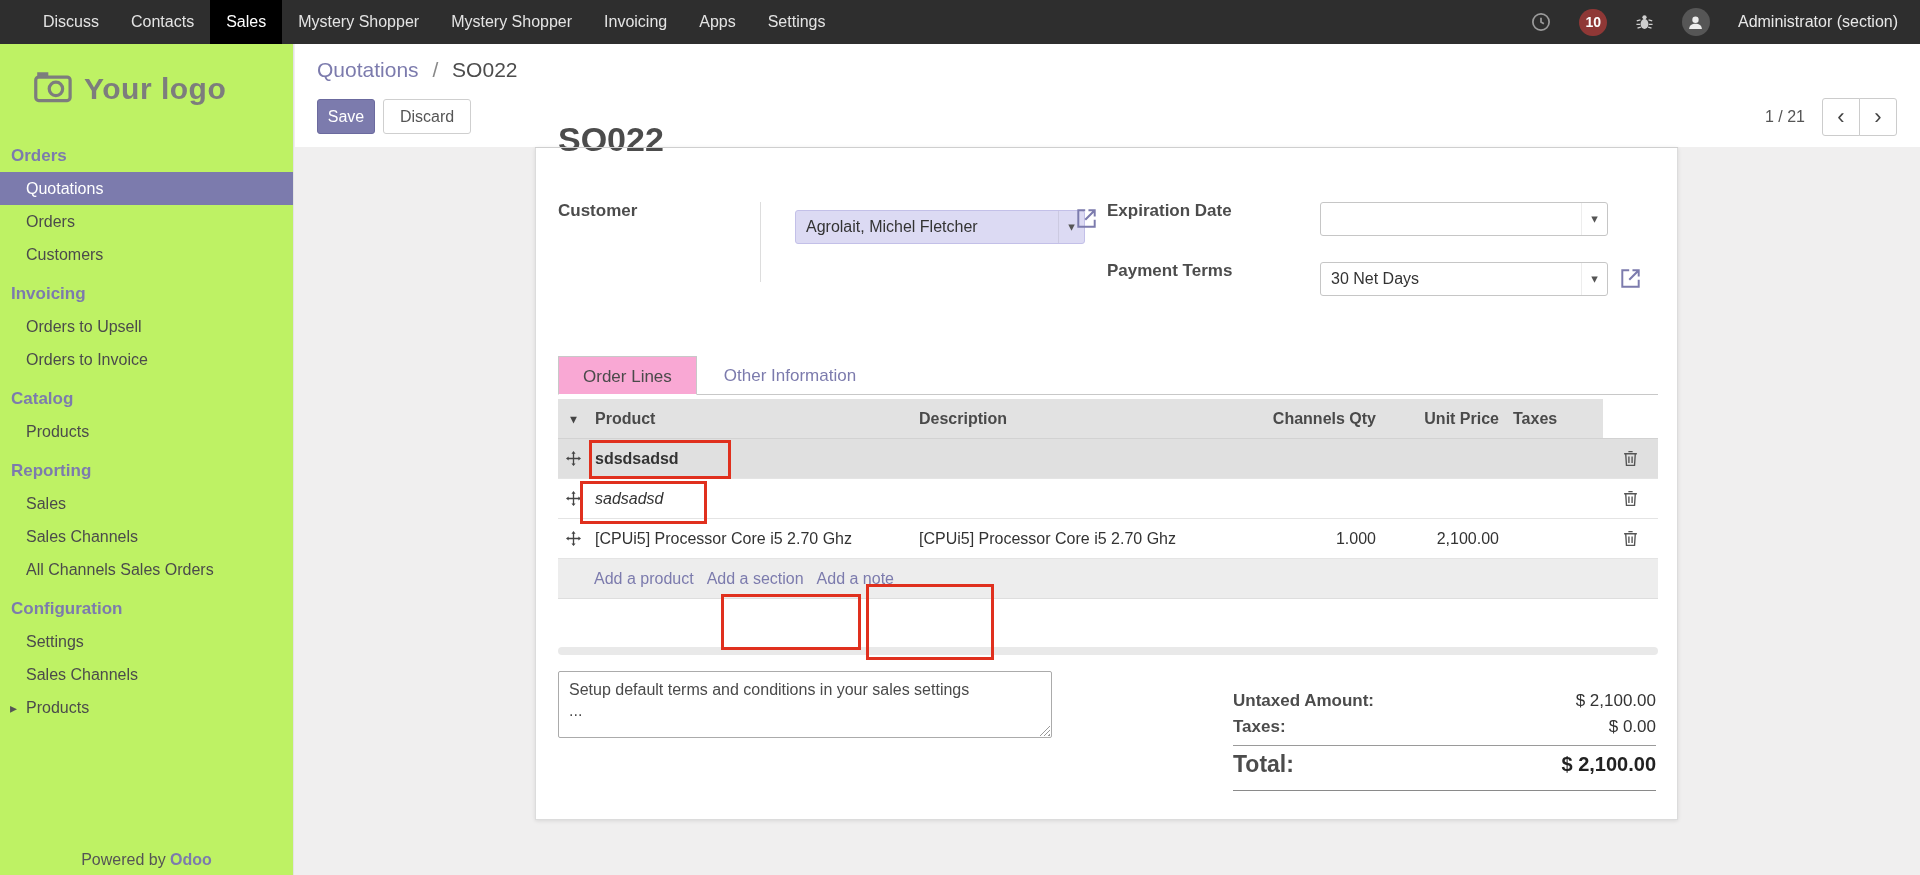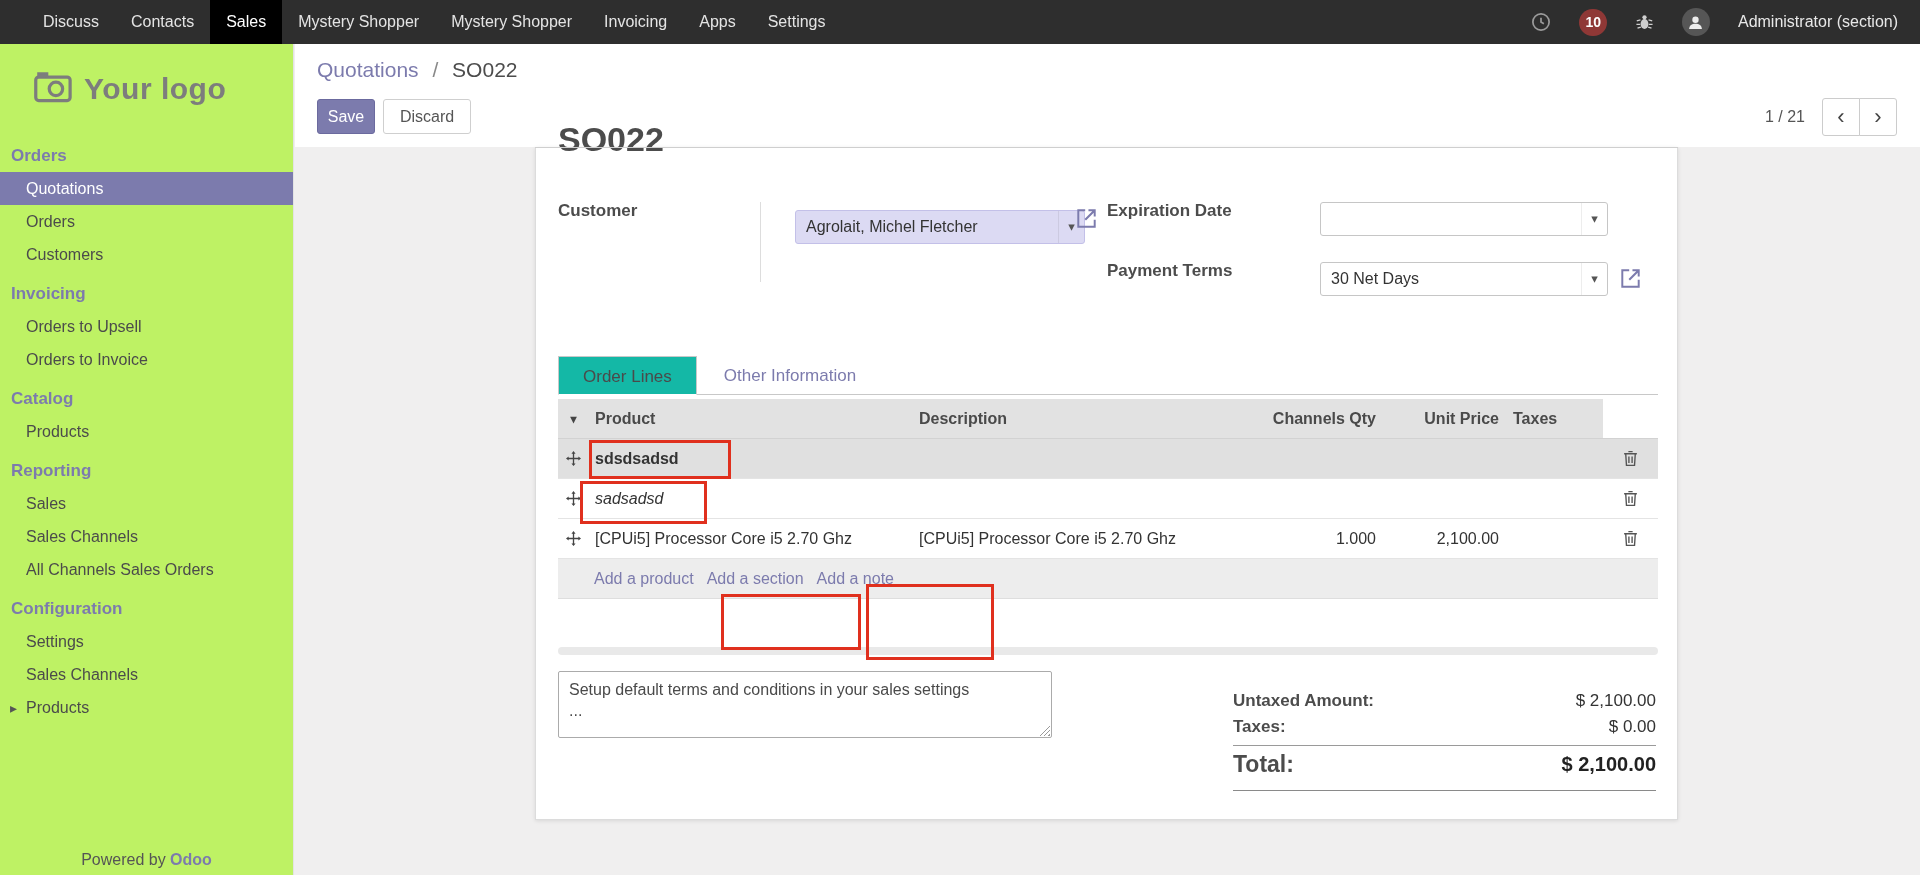--- a/index.html
+++ b/index.html
@@ -54,21 +54,21 @@
   .m2o,.select{position:absolute;height:34px;border-radius:3px;display:flex;align-items:center;font-size:16px;color:#333;cursor:pointer;}
   .m2o{background:#dcdaf3;border:1px solid #c3c0e8;}
   .select{background:#fff;border:1px solid #c6c6c6;}
   .m2o-text,.select-text{flex:1;padding:0 8px 0 10px;white-space:nowrap;overflow:hidden;}
   .widget-caret{width:26px;text-align:center;color:#555;font-size:13px;border-left:1px solid rgba(0,0,0,0.07);line-height:32px;}
   .extlink{position:absolute;display:flex;cursor:pointer;}
 
   
   .tabs{position:absolute;left:22px;top:208px;width:1100px;height:39px;border-bottom:1px solid #c8c8c8;display:flex;}
   .tab{line-height:39px;font-size:17px;color:var(--accent);cursor:pointer;padding:0 17px;}
-  .tab.active{color:#4a4a4a;background:#14b8a6;border:1px solid #c8c8c8;border-bottom:1px solid #fff;margin-bottom:-1px;padding:0 24px;}
+  .tab.active{color:#4a4a4a;background:#f9a8d4;border:1px solid #c8c8c8;border-bottom:1px solid #fff;margin-bottom:-1px;padding:0 24px;}
   .tab.inactive{margin-left:10px;}
 
   
   .otable{position:absolute;left:22px;top:251px;width:1100px;font-size:16px;}
   .trow{display:flex;height:40px;border-bottom:1px solid #e4e4e4;}
   .cell{display:flex;align-items:center;height:100%;overflow:hidden;white-space:nowrap;}
   .c-handle{width:31px;justify-content:center;cursor:grab;}
   .c-prod{width:324px;padding-left:6px;}
   .c-desc{width:331px;padding-left:6px;}
   .c-qty{width:138px;justify-content:flex-end;padding-right:6px;}

